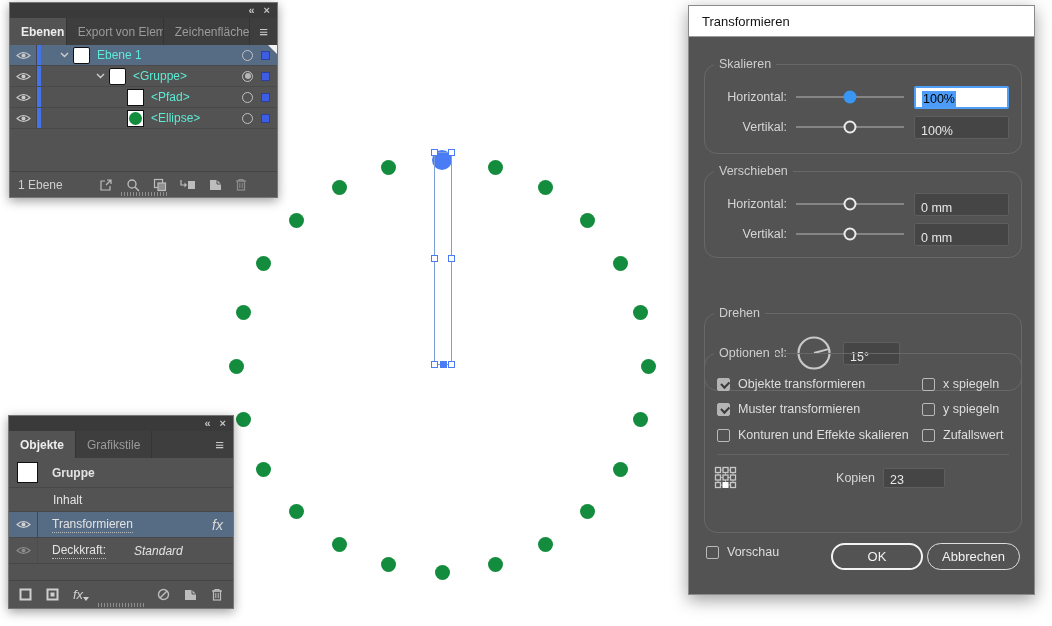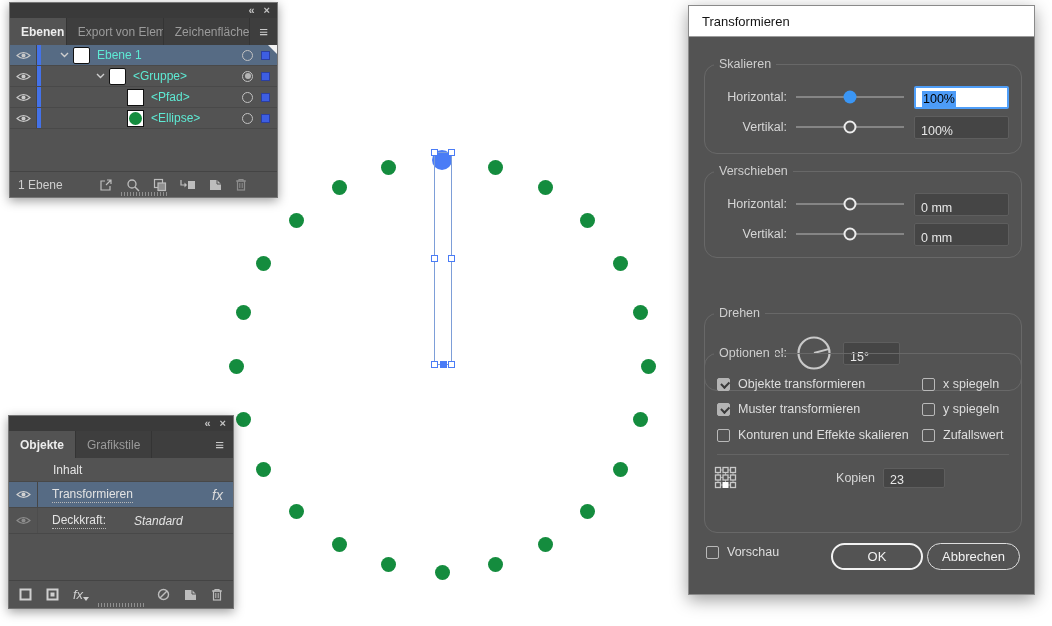--- a/index.html
+++ b/index.html
@@ -310,20 +310,24 @@
     <div class="panel-topbar">
       <span class="tb-ico">«</span>
       <span class="tb-ico">×</span>
     </div>
     <div class="tabs">
       <div class="tab active">Objekte</div>
       <div class="tab">Grafikstile</div>
       <div class="hamburger">≡</div>
     </div>
 
+    <div class="arow" style="height:30px">
+      <span class="app-thumb"></span>
+      <span class="a-label bold">Gruppe</span>
+    </div>
     <div class="arow" style="height:24px">
       <span style="width:30px"></span>
       <span class="a-label">Inhalt</span>
     </div>
     <div class="arow selected" style="height:26px">
       <span class="a-eye">
         <svg width="15" height="9" viewBox="0 0 15 9">
             <path d="M1 4.5 Q7.5 -1.5 14 4.5 Q7.5 10.5 1 4.5 Z" fill="none" stroke="#d2d2d2" stroke-width="1.1"></path>
             <circle cx="7.5" cy="4.5" r="2" fill="#d2d2d2"></circle>
           </svg>

